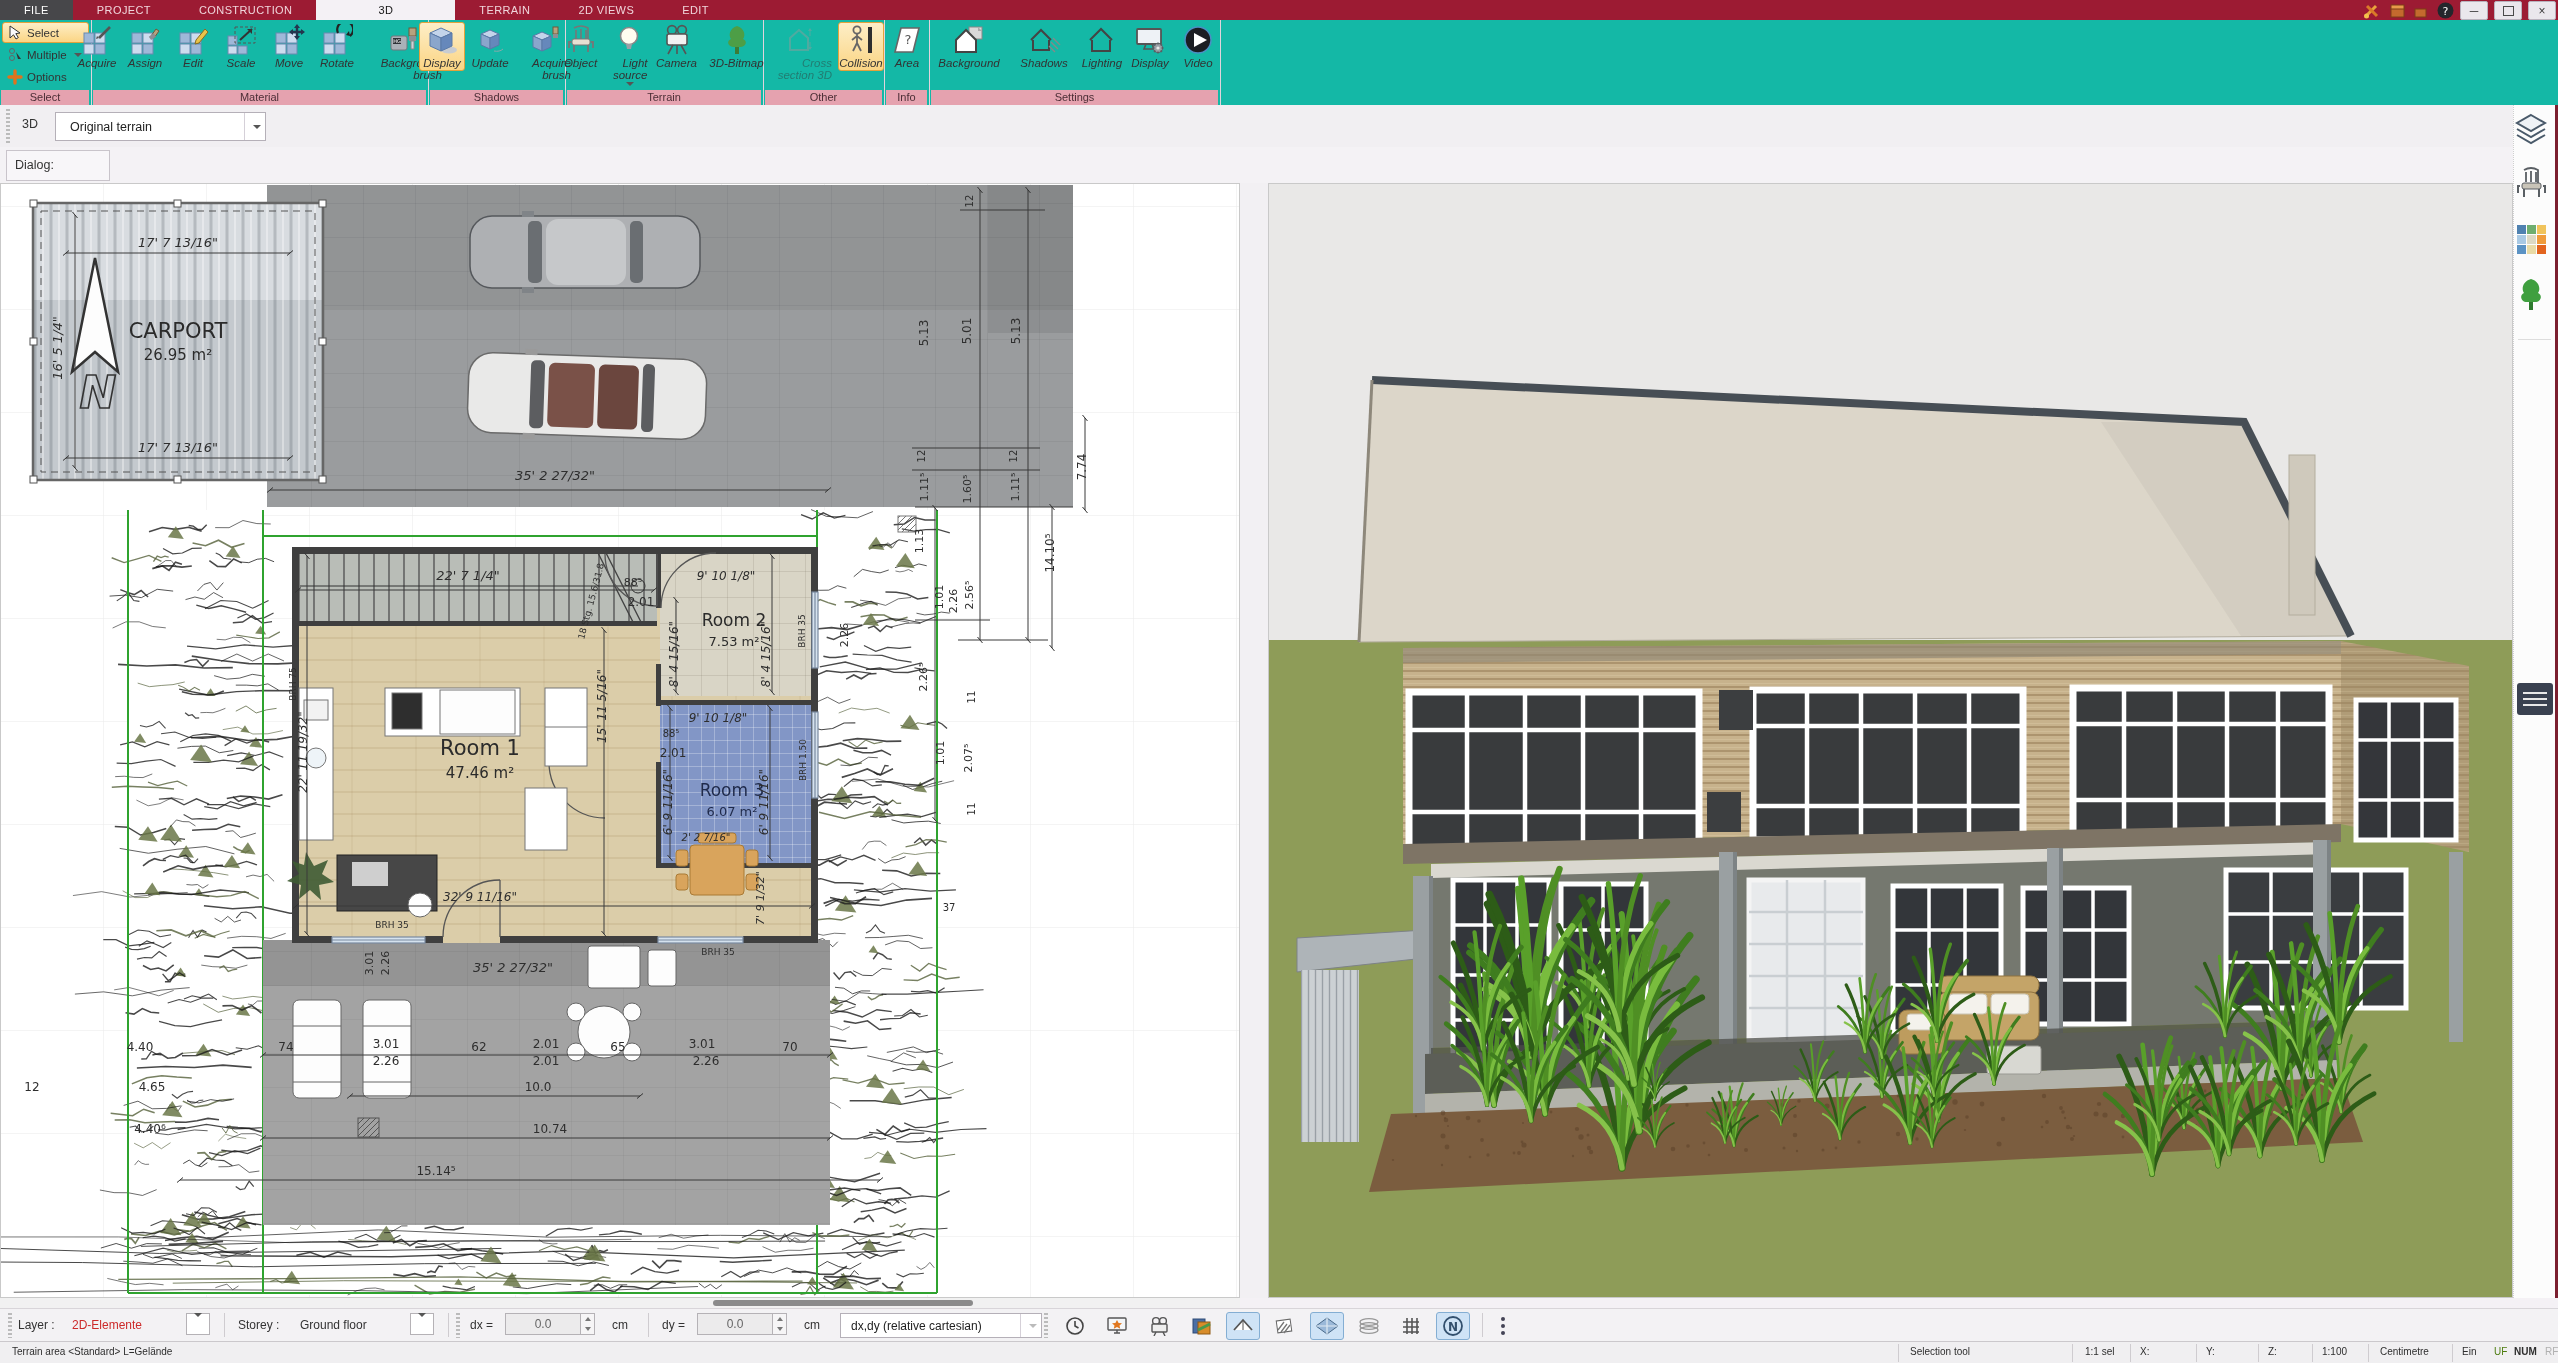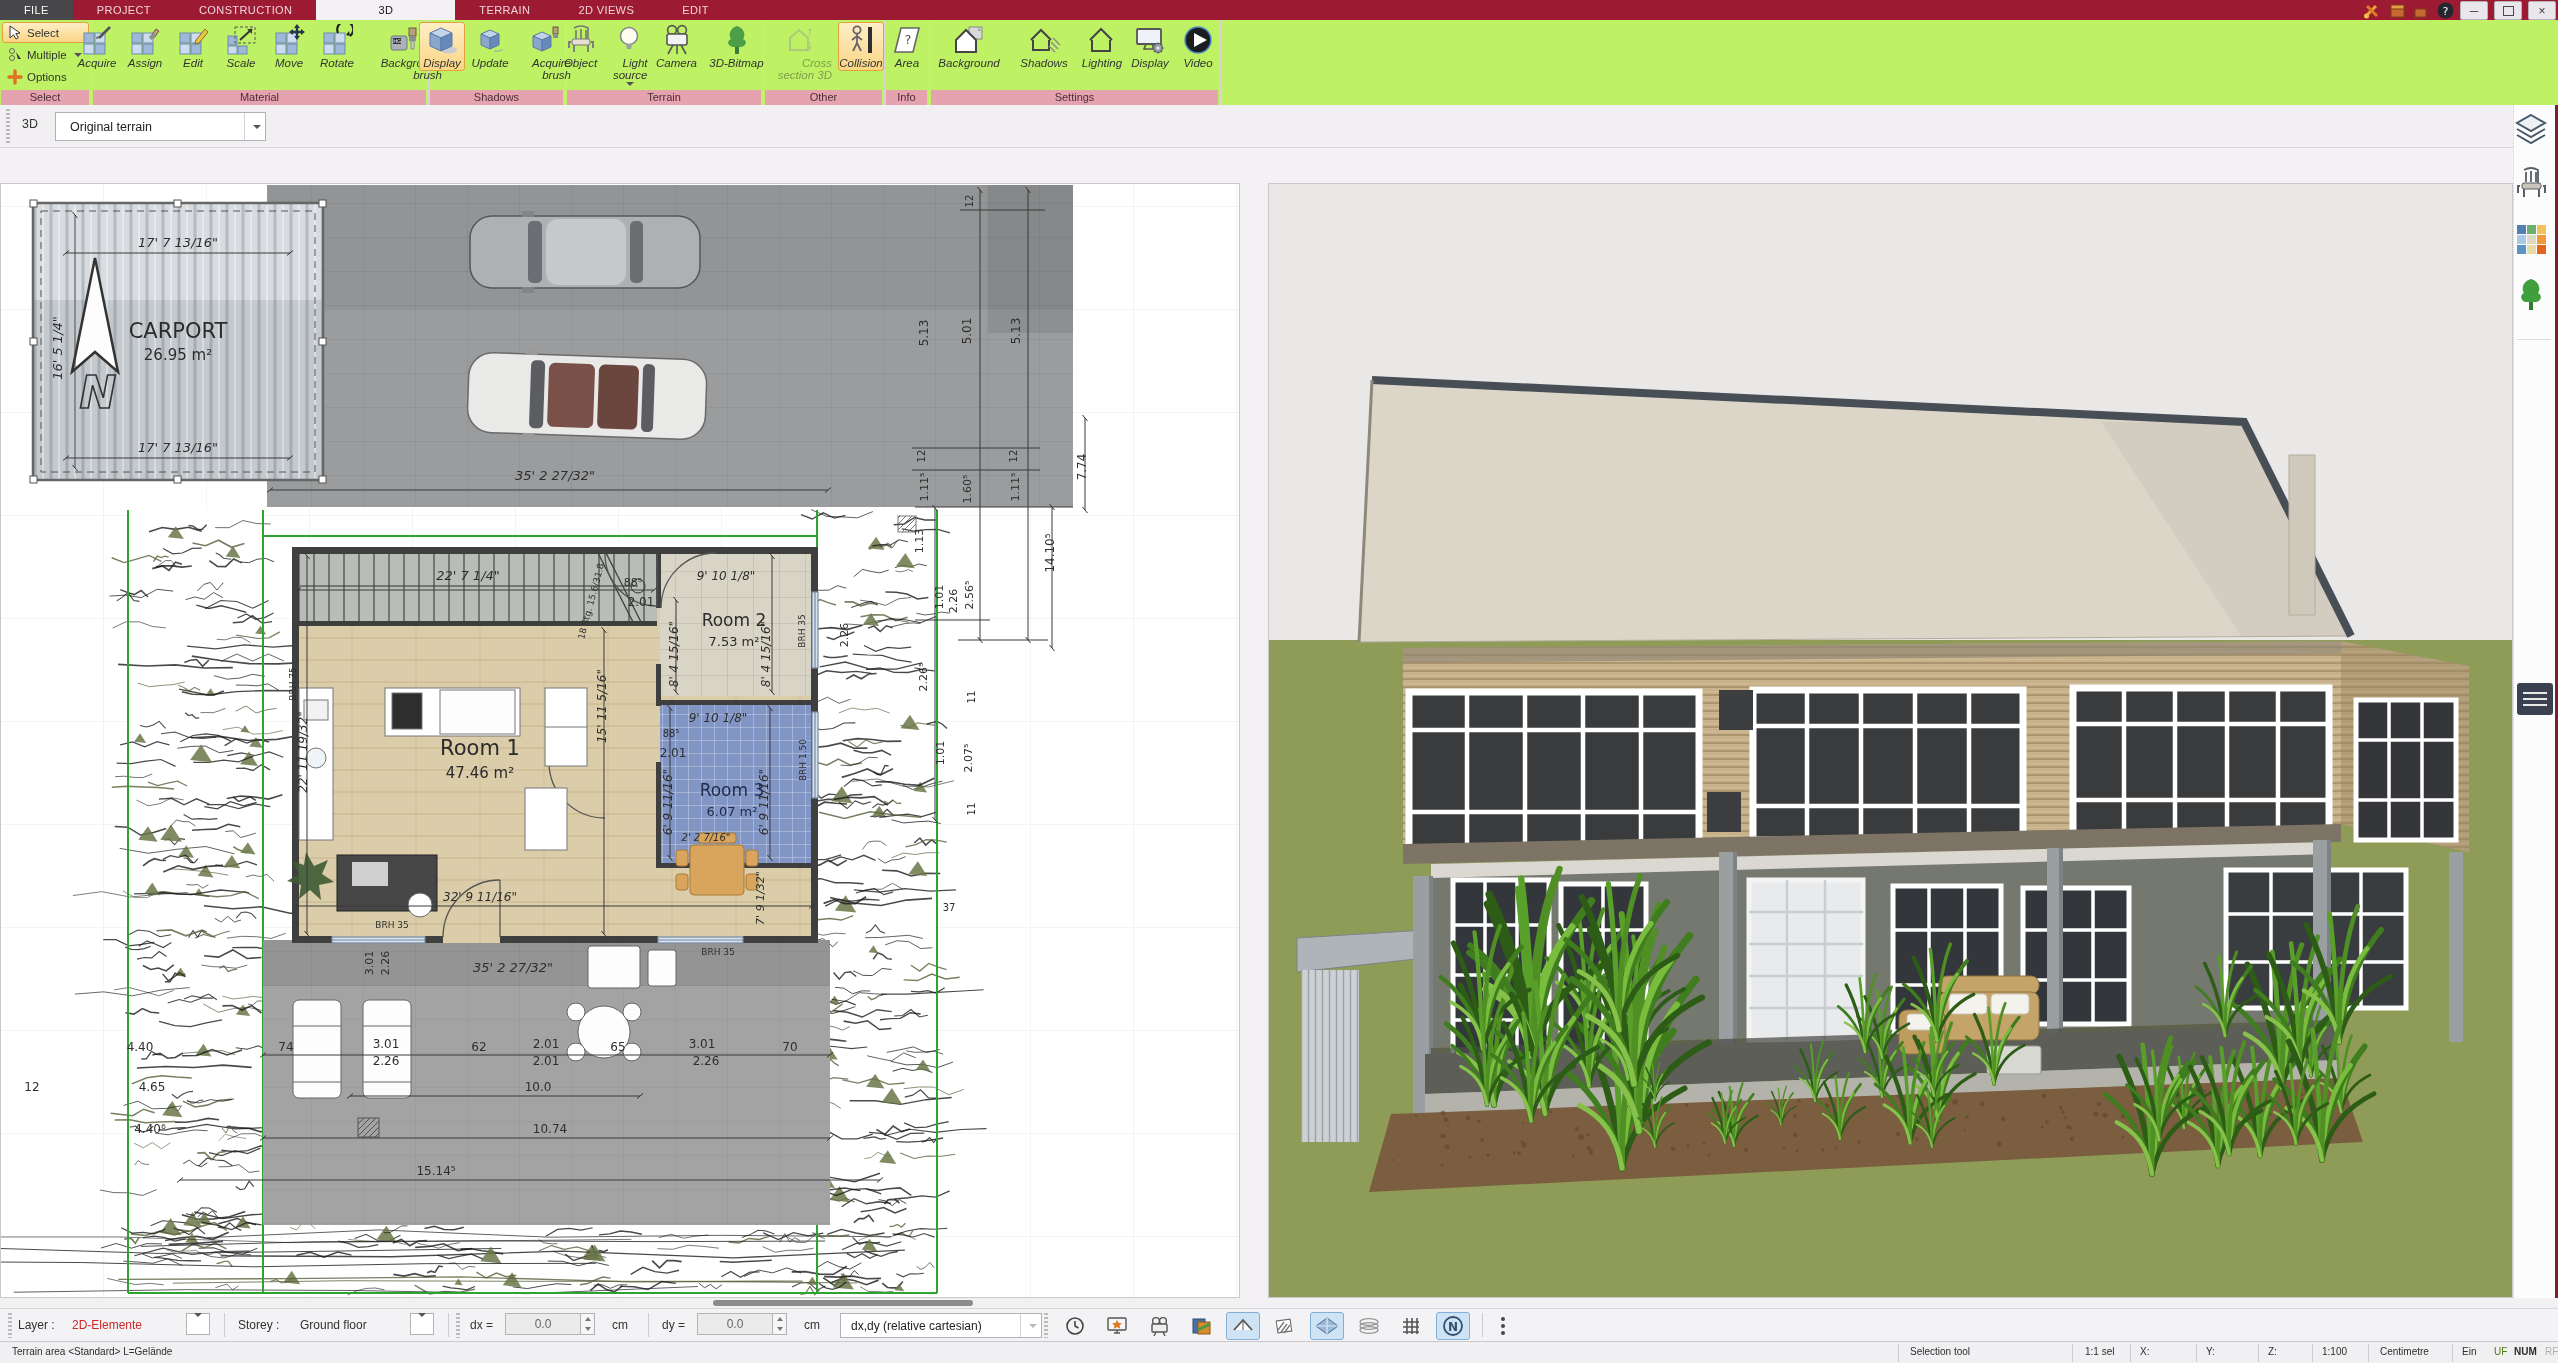--- a/index.html
+++ b/index.html
@@ -8,21 +8,21 @@
   
   .tabbar{position:absolute;left:0;top:0;width:2558px;height:20px;background:#9c1b33;display:flex;}
   .tab{padding:0 24px;line-height:20px;font-size:11px;color:#f0d5db;letter-spacing:.4px;cursor:default;}
   .tab.file{background:#47474a;color:#fff;}
   .tab.active{background:#f4f1f5;color:#141414;}
   .tb-right{position:absolute;right:2px;top:1px;display:flex;align-items:center;gap:6px;}
   .winbtn{width:26px;height:17px;background:#eae7ec;border:1px solid #b9b2bd;border-radius:2px;
           display:flex;align-items:center;justify-content:center;font-size:12px;color:#3a3a3a;}
   .rest{width:9px;height:8px;border:1.5px solid #4a4a4a;}
   
-  .ribbon{position:absolute;left:0;top:20px;width:2558px;height:85px;background:#bef264;border-bottom:1px solid #c793a0;}
+  .ribbon{position:absolute;left:0;top:20px;width:2558px;height:85px;background:#14b8a6;border-bottom:1px solid #c793a0;}
   .rgroup{position:absolute;top:0;height:85px;border-right:1px solid #e0d4dc;}
   .rbtns{display:flex;justify-content:center;align-items:flex-start;gap:2px;padding-top:2px;height:67px;}
   .rbtn{display:flex;flex-direction:column;align-items:center;min-width:38px;padding:1px 3px;border:1px solid transparent;border-radius:3px;}
   .rbtn.hl{background:linear-gradient(#fdeec7,#fbd584);border:1px solid #e2a33c;}
   .rbtn.dis{opacity:.45;}
   .rlbl{text-align:right;line-height:1.08;margin-top:1px;font-size:11.5px;color:#333;font-style:italic;}
   .gband{position:absolute;bottom:0;left:1px;right:2px;height:15px;background:#e5a2af;color:#4c2e36;
          font-size:11px;text-align:center;line-height:15px;}
   .ic{display:block;}
   .selgrp .sbtn{display:flex;align-items:center;gap:4px;font-size:11.5px;color:#333;height:19px;padding:0 4px;margin:1px 2px;border:1px solid transparent;border-radius:3px;}
@@ -376,20 +376,24 @@
 
   <div class="viewbar">
     <div class="grip" style="left:6px"></div>
     <span class="vlabel">3D</span>
     <div class="combo" style="left:55px;top:7px;width:195px;height:27px;padding-left:14px">
       <span>Original terrain</span>
       <span class="arrowbox">
           <span class="caret"></span>
         </span>
     </div>
+  </div>
+  <div class="dialogbar">
+    <div class="grip" style="left:6px"></div>
+    <div class="dialogcell">Dialog:</div>
   </div>
 
   <div class="pane2d">
   <svg width="1238" height="1113" viewBox="1 184 1238 1113">
     <defs>
       <pattern id="grid" width="103" height="103" patternUnits="userSpaceOnUse">
             <path d="M103 0H0V103" fill="none" stroke="#e9e9e9"></path>
           </pattern>
       <pattern id="pav" width="52" height="34" patternUnits="userSpaceOnUse">
             <path d="M52 0V34M0 34H52" fill="none" stroke="rgba(0,0,0,0.10)"></path>

